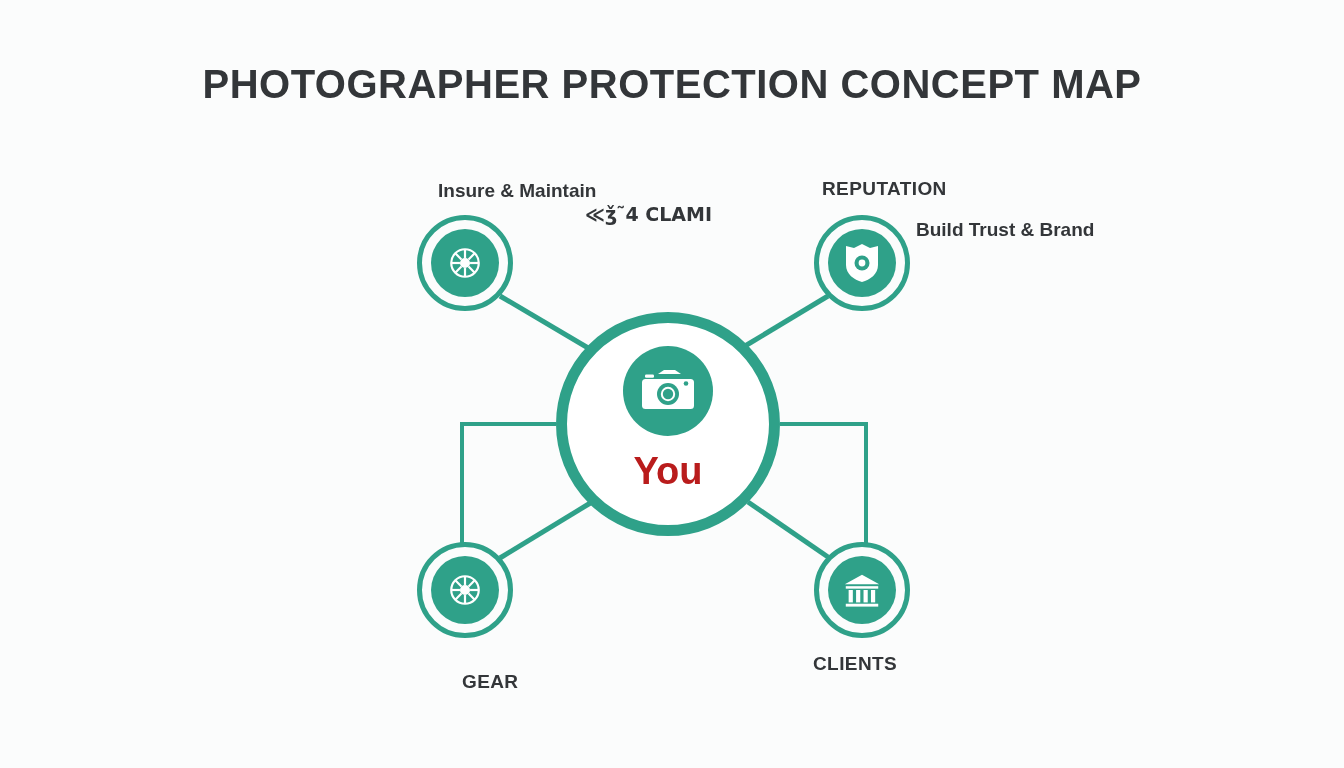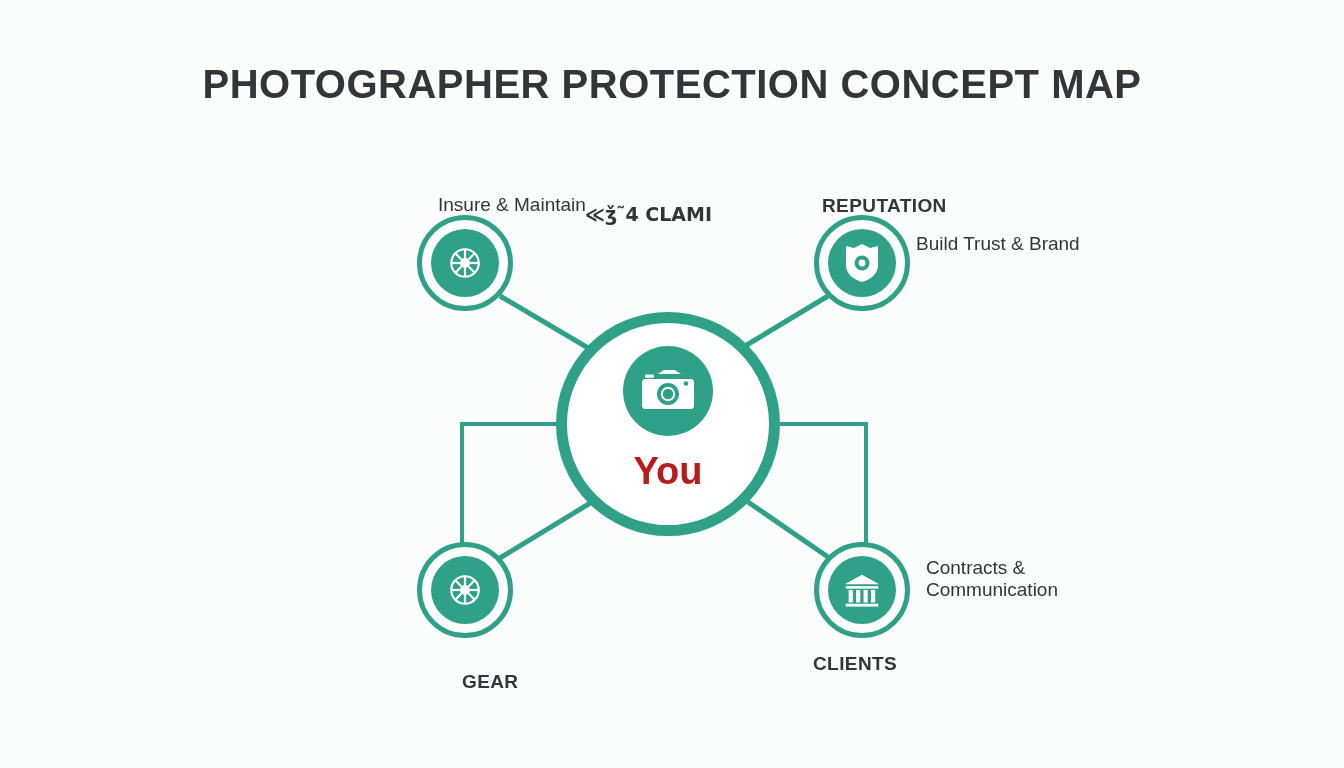--- a/index.html
+++ b/index.html
@@ -104,31 +104,30 @@
     white-space: pre;
     line-height: 1.18;
   }
   .lbl-cap {
     font-size: 19px;
     font-weight: bold;
     letter-spacing: 0.4px;
   }
   .lbl-sub {
     font-size: 19px;
-    font-weight: normal;
-    margin-top: 14px;
+    font-weight: bold;
   }
   .lbl-garbled {
     font-size: 19px;
     font-weight: bold;
     font-family: "DejaVu Sans", sans-serif;
   }
   #lbl-gear-insure   { left: 438px; top: 180px; }
   #lbl-gear-claim    { left: 578px; top: 203px; margin-left: 7px; }
-  #lbl-reputation    { left: 822px; top: 195px; }
+  #lbl-reputation    { left: 822px; top: 178px; }
   #lbl-rep-sub       { left: 916px; top: 219px; }
   #lbl-gear-title    { left: 434px; top: 671px; margin-left: 28px; }
   #lbl-clients-title { left: 813px; top: 653px; }
   #lbl-clients-sub   { left: 926px; top: 543px; }
 </style>
 </head>
 <body>
 
 <div id="canvas">
 
@@ -244,16 +243,14 @@
   <div class="lbl lbl-garbled" id="lbl-gear-claim">≪ǯ˜4 CLAMI</div>
 
   <div class="lbl lbl-cap" id="lbl-reputation">REPUTATION</div>
 
   <div class="lbl lbl-sub" id="lbl-rep-sub">Build Trust &amp; Brand</div>
 
   <div class="lbl lbl-cap" id="lbl-gear-title">GEAR</div>
 
   <div class="lbl lbl-cap" id="lbl-clients-title">CLIENTS</div>
 
-  <div class="lbl lbl-sub" id="lbl-clients-sub">Contracts &amp;
-Communication</div>
 
 </div>
 
 </body></html>

